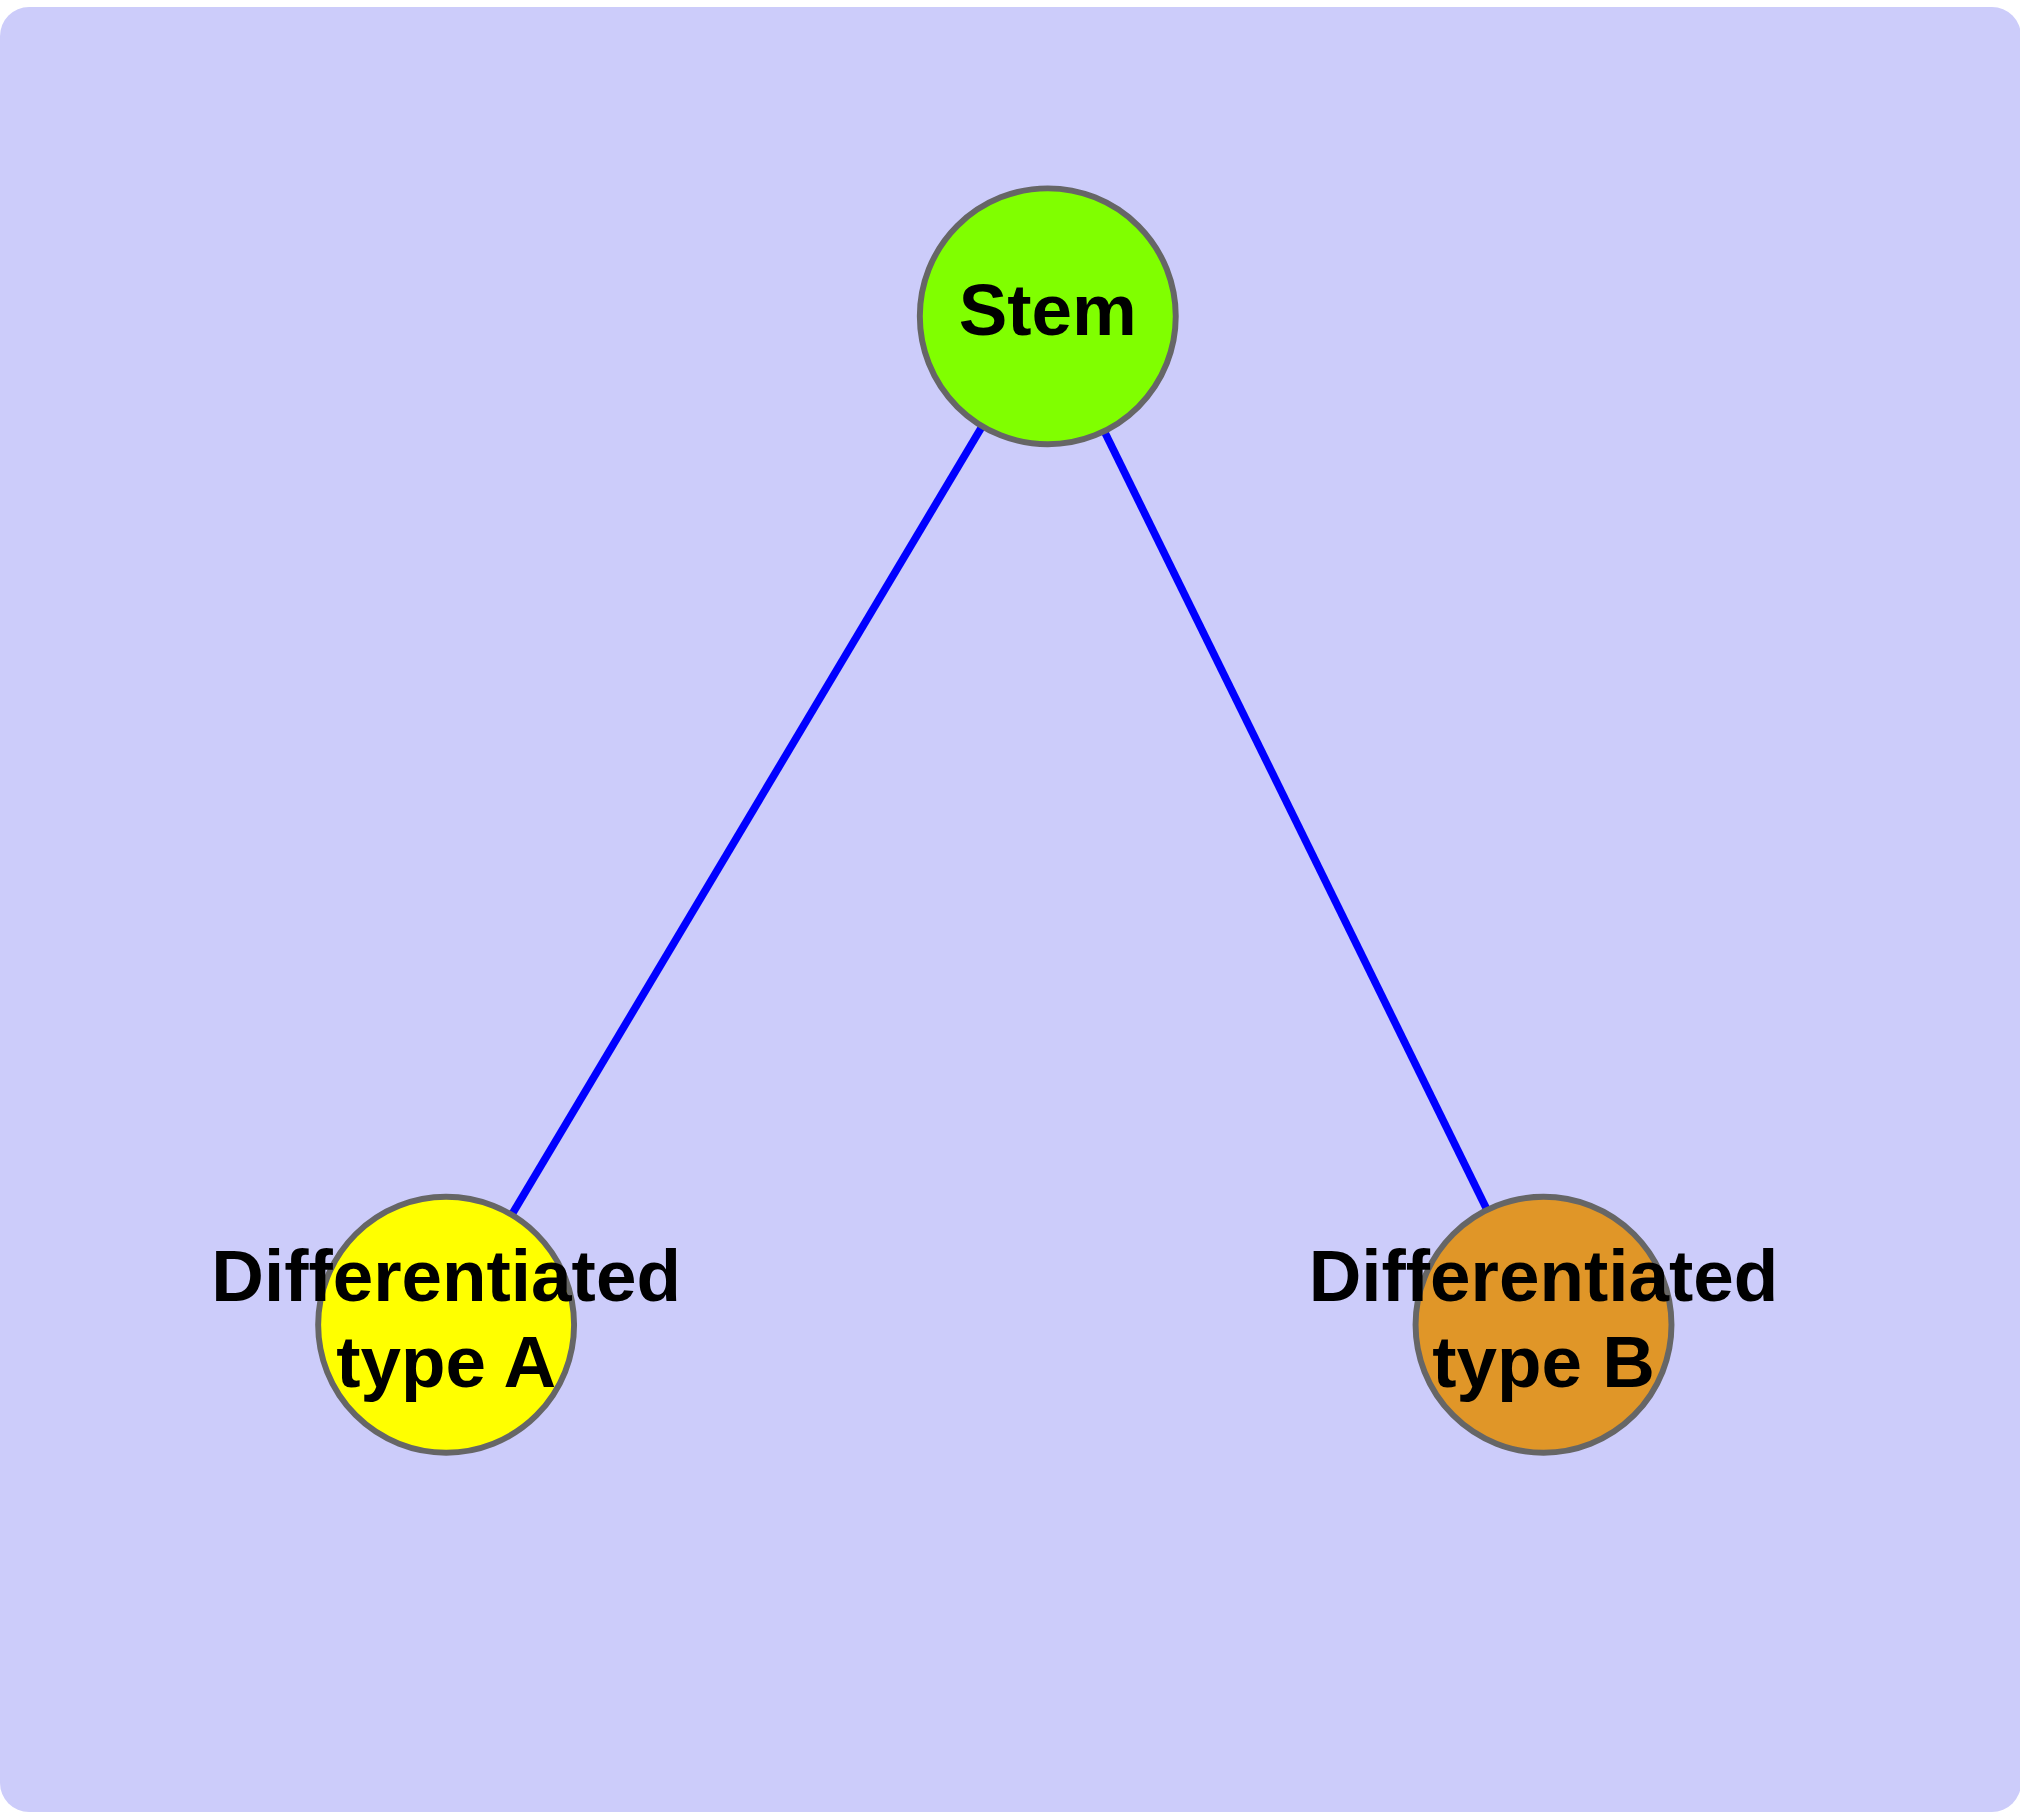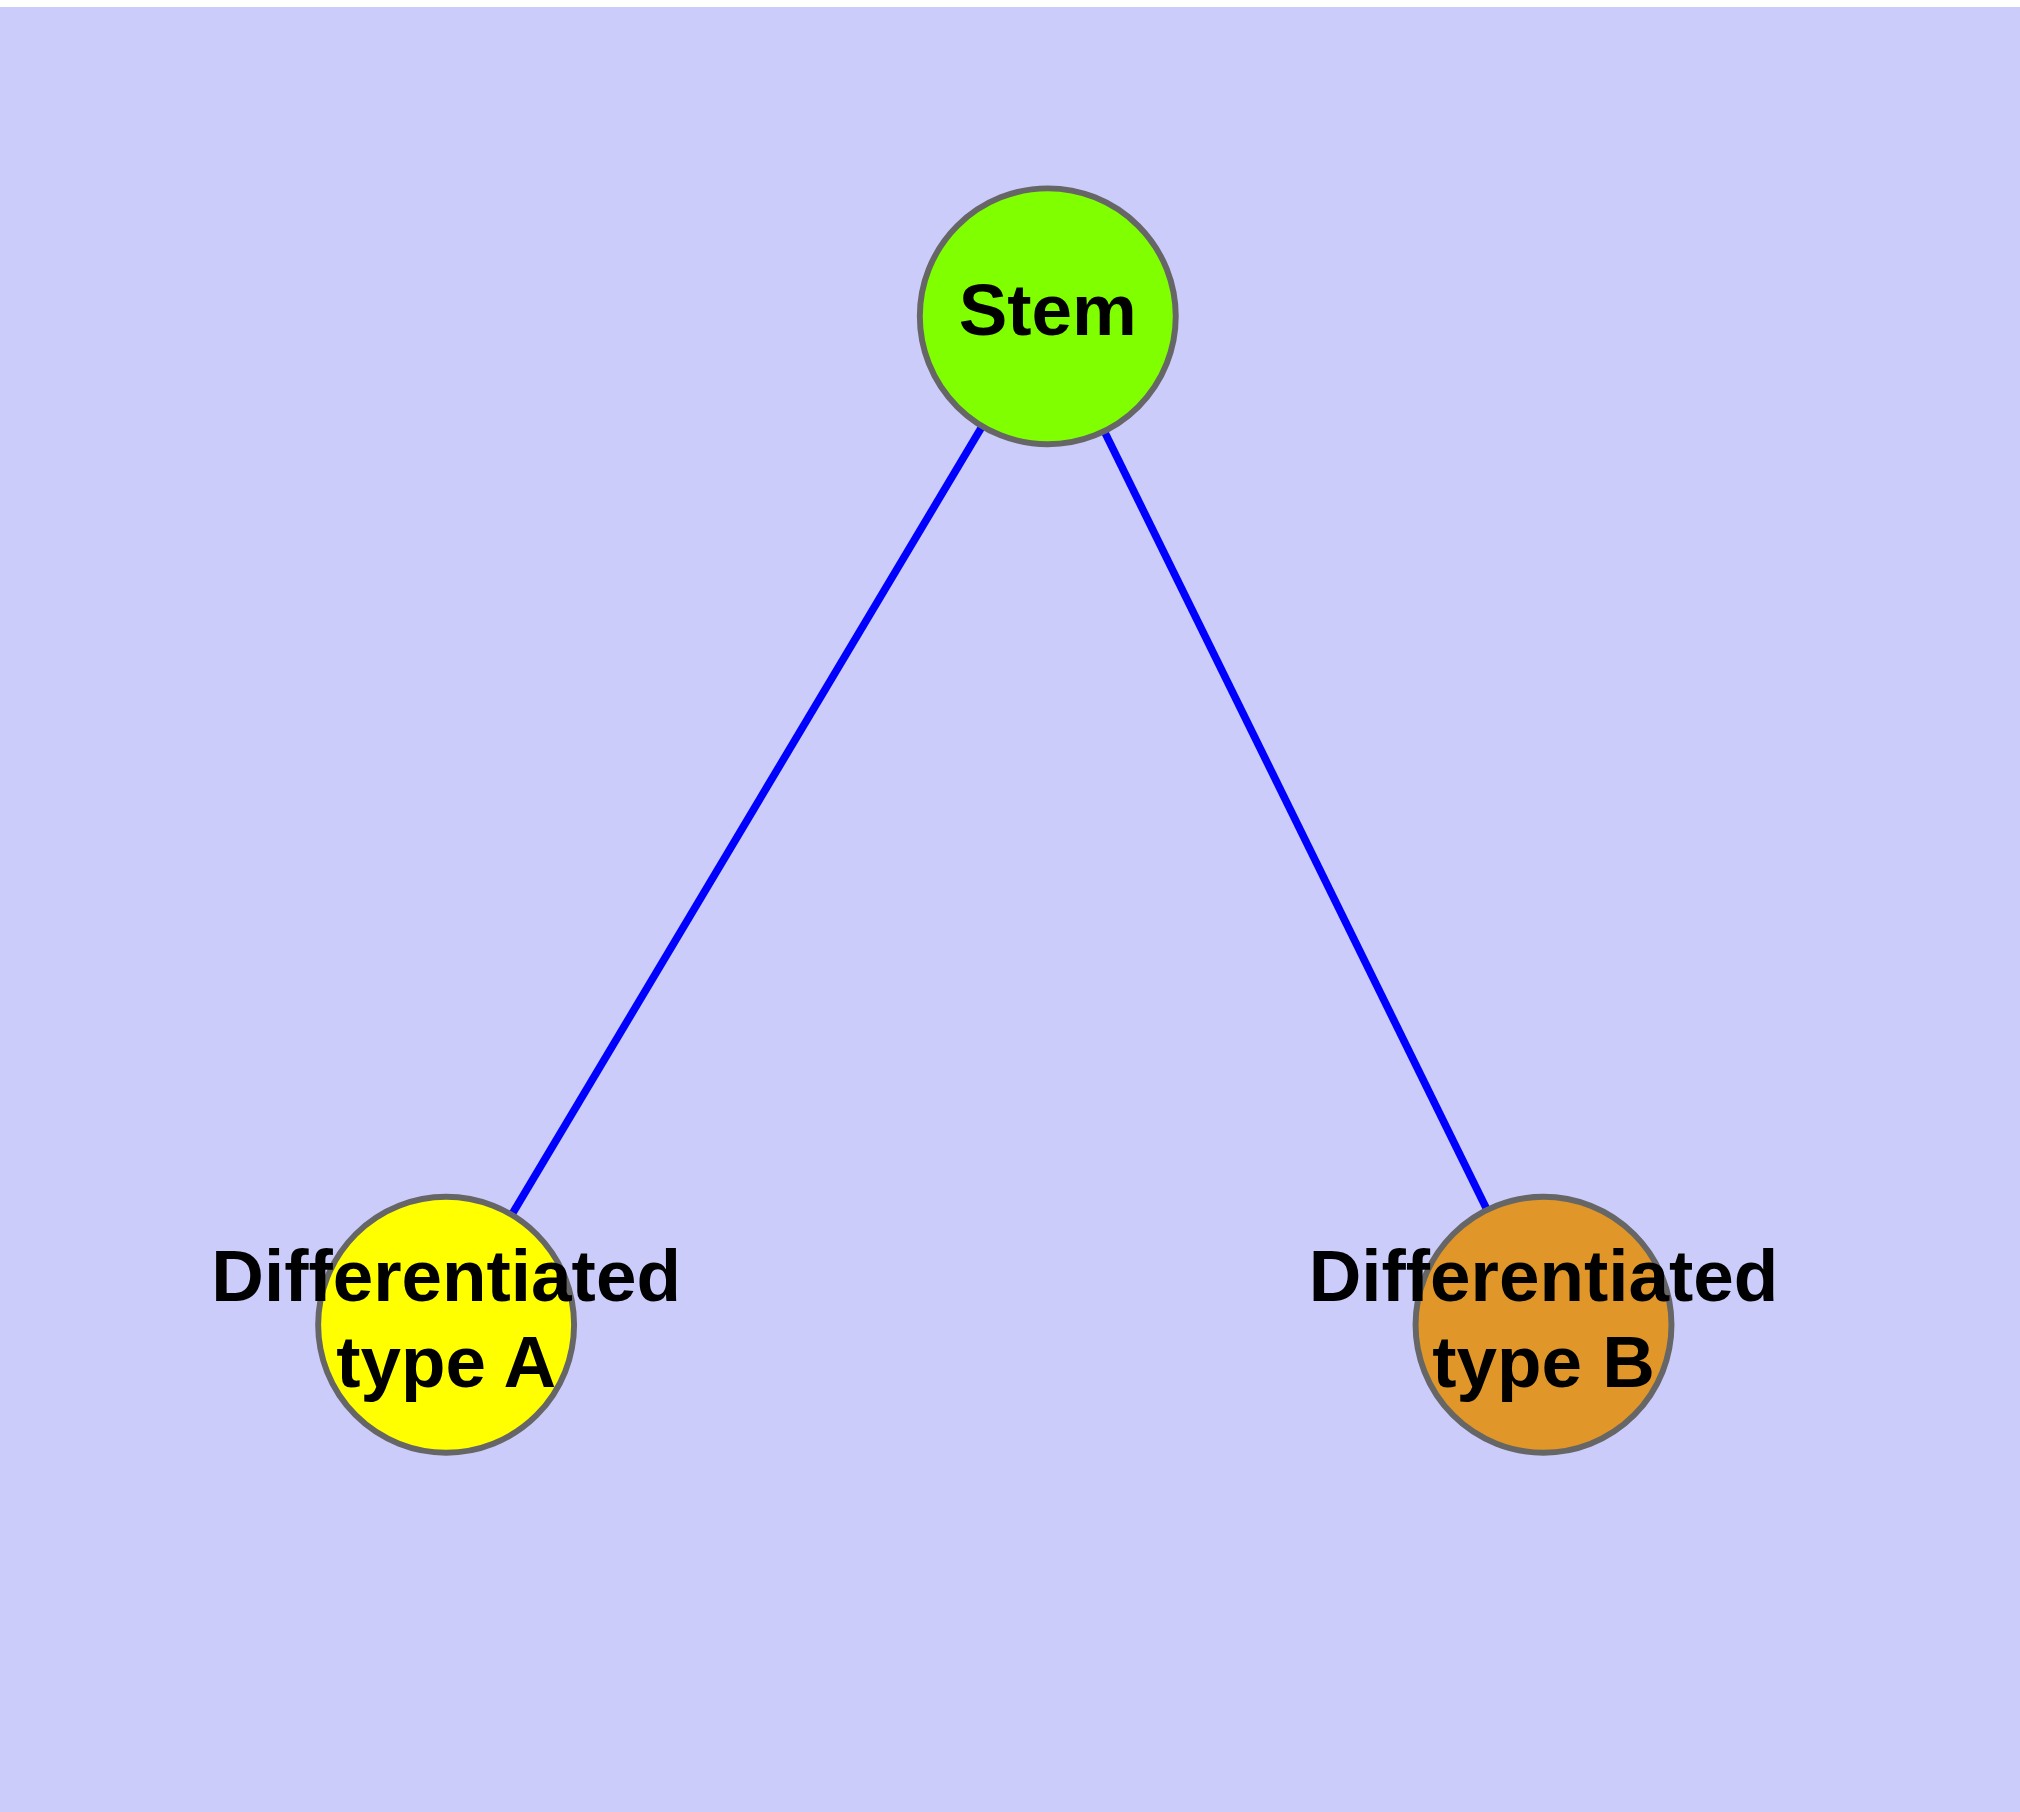--- a/index.html
+++ b/index.html
@@ -18,20 +18,21 @@
     background: #ffffff;
     overflow: hidden;
   }
   #plot-area {
     position: absolute;
     left: 0;
     top: 6.8px;
     width: 2021px;
     height: 1805px;
     background: #ccccfa;
+    border-radius: 29px;
   }
   #graph-svg {
     position: absolute;
     left: 0;
     top: 0;
     width: 2021px;
     height: 1805px;
     display: block;
   }
   .edge-line {

